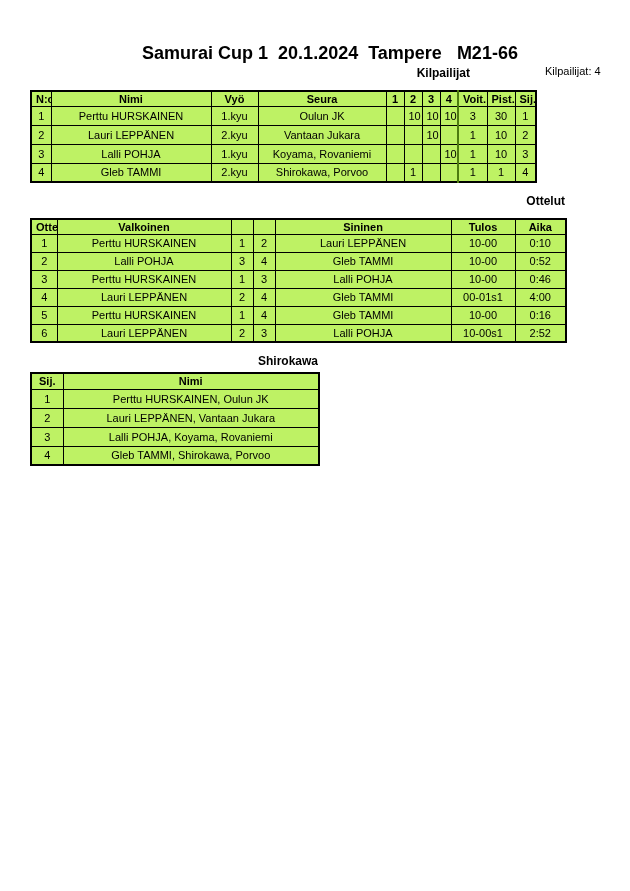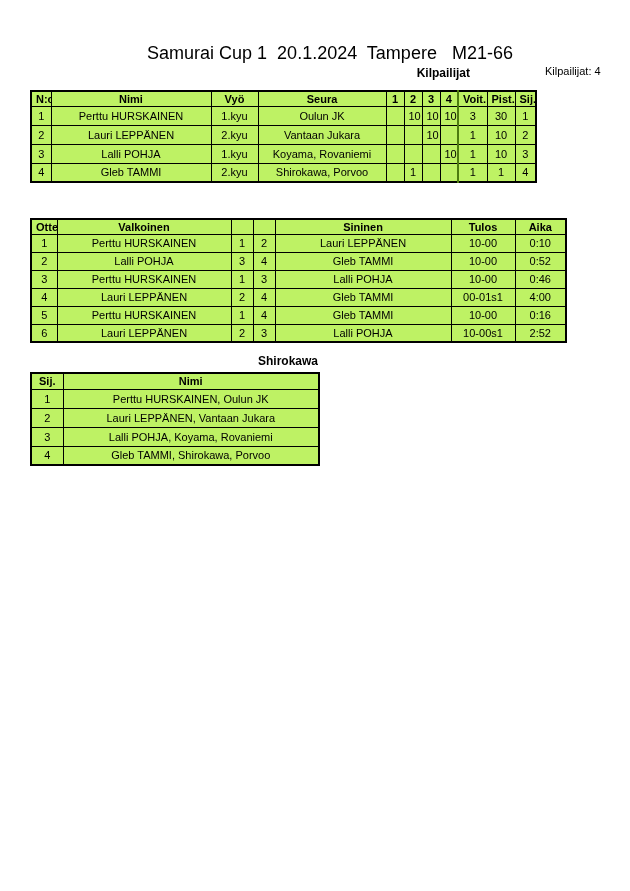--- a/index.html
+++ b/index.html
@@ -11,21 +11,21 @@
     background: #ffffff;
     font-family: "Liberation Sans", sans-serif;
     color: #000;
     overflow: hidden;
   }
   .title {
     position: absolute;
     top: 43px; left: 0; width: 100%;
     text-align: center;
     font-size: 18px;
-    font-weight: normal;
+    font-weight: bold;
     white-space: pre;
     padding-left: 30px;
   }
   .section-title {
     position: absolute;
     font-size: 12px;
     font-weight: bold;
     text-align: right;
   }
   .st-kilpailijat { top: 66px; left: 30px; width: 440px; }
@@ -153,20 +153,21 @@
         <td class="c">1</td>
         <td class="c"></td>
         <td class="c"></td>
         <td class="c sep">1</td>
         <td class="c">1</td>
         <td class="c">4</td>
       </tr>
     </tbody>
   </table>
 
+  <div class="section-title st-ottelut">Ottelut</div>
 
   <table class="t-ottelut">
     <colgroup>
       <col style="width:26px">
         <col style="width:174px">
         <col style="width:22px">
         <col style="width:22px">
       <col style="width:176px">
         <col style="width:64px">
         <col style="width:51px">

